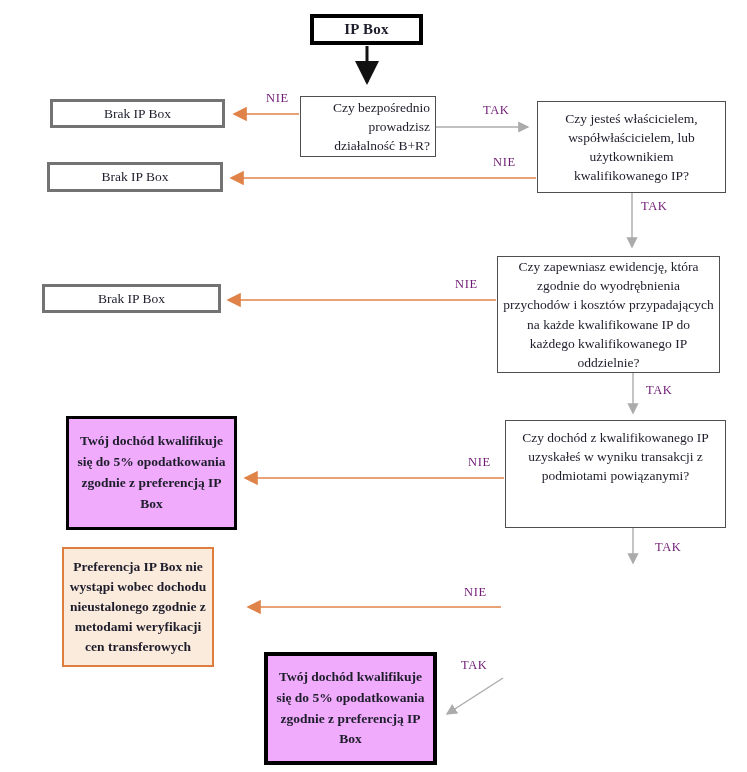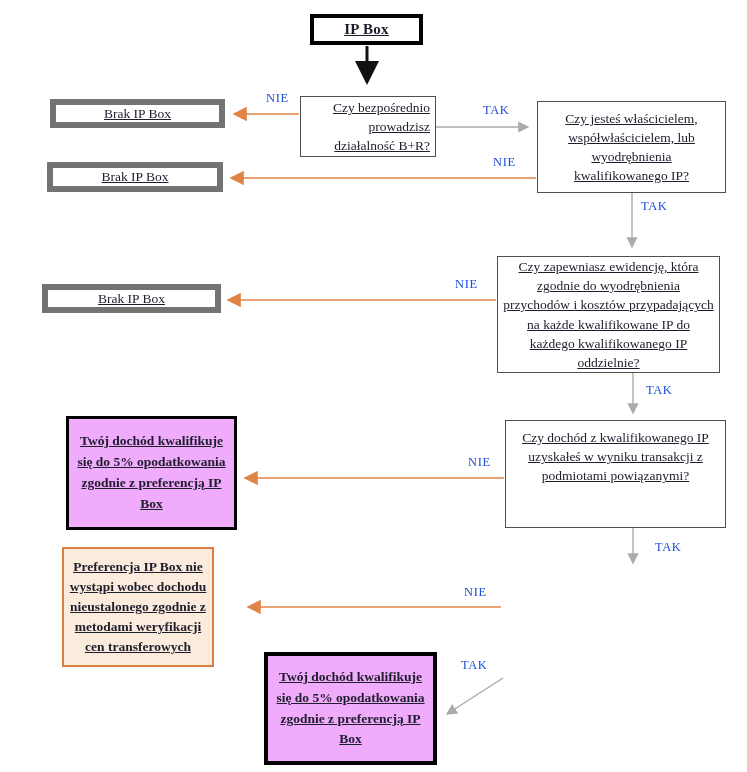--- a/index.html
+++ b/index.html
@@ -18,47 +18,46 @@
     box-sizing: border-box;
     display: flex;
     align-items: center;
     justify-content: center;
     text-align: center;
     background: #ffffff;
     border: 1px solid #4f4f4f;
     font-size: 13.5px;
     line-height: 1.42;
     padding: 2px 5px;
-    text-decoration: underline;
   }
   .node.start {
     border: 4px solid #000000;
     font-weight: bold;
     font-size: 15px;
     letter-spacing: 0.3px;
   }
-  .node.brak { border: 6px solid #737373; }
+  .node.brak { border: 3px solid #737373; }
   .node.top-text { align-items: flex-start; padding-top: 7px; }
   .node.result-gray {
     background: #f0abfc;
     border: 3px solid #000000;
     font-weight: bold;
     line-height: 1.55;
   }
   .node.result-gray.thick { border-width: 4px; }
   .node.result-orange {
     background: #fbebdd;
     border: 2px solid #de7e3e;
     font-weight: bold;
     line-height: 1.48;
   }
   .edge-label {
     position: absolute;
     font-size: 12.5px;
-    color: #1d4ed8;
+    color: #701a75;
     letter-spacing: 0.6px;
   }
 </style>
 </head>
 <body>
 
 <div class="canvas">
 
   <svg class="connectors" viewBox="0 0 747 772" xmlns="http://www.w3.org/2000/svg">
     <defs>
@@ -95,21 +94,21 @@
 
     <line x1="503" y1="678" x2="447" y2="714" stroke="#ababab" stroke-width="1.4" marker-end="url(#arrow-gray)"></line>
   </svg>
 
   <div class="node start" style="left:310px; top:14px; width:113px; height:31px;">IP Box</div>
 
   <div class="node" style="left:300px; top:96px; width:136px; height:61px;text-align:right;">Czy bezpośrednio prowadzisz działalność B+R?</div>
 
   <div class="node brak" style="left:50px; top:99px; width:175px; height:29px;">Brak IP Box</div>
 
-  <div class="node" style="left:537px; top:101px; width:189px; height:92px;">Czy jesteś właścicielem, współwłaścicielem, lub wyodrębnienia kwalifikowanego IP?</div>
+  <div class="node" style="left:537px; top:101px; width:189px; height:92px;">Czy jesteś właścicielem, współwłaścicielem, lub użytkownikiem kwalifikowanego IP?</div>
 
   <div class="node brak" style="left:47px; top:162px; width:176px; height:30px;">Brak IP Box</div>
 
   <div class="node" style="left:497px; top:256px; width:223px; height:117px;">Czy zapewniasz ewidencję, która zgodnie do wyodrębnienia przychodów i kosztów przypadających na każde kwalifikowane IP do każdego kwalifikowanego IP oddzielnie?</div>
 
   <div class="node brak" style="left:42px; top:284px; width:179px; height:29px;">Brak IP Box</div>
 
   <div class="node top-text" style="left:505px; top:420px; width:221px; height:108px;text-align:center;">Czy dochód z kwalifikowanego IP uzyskałeś w wyniku transakcji z podmiotami powiązanymi?</div>
 
   <div class="node result-gray" style="left:66px; top:416px; width:171px; height:114px;">Twój dochód kwalifikuje się do 5% opodatkowania zgodnie z preferencją IP Box</div>

